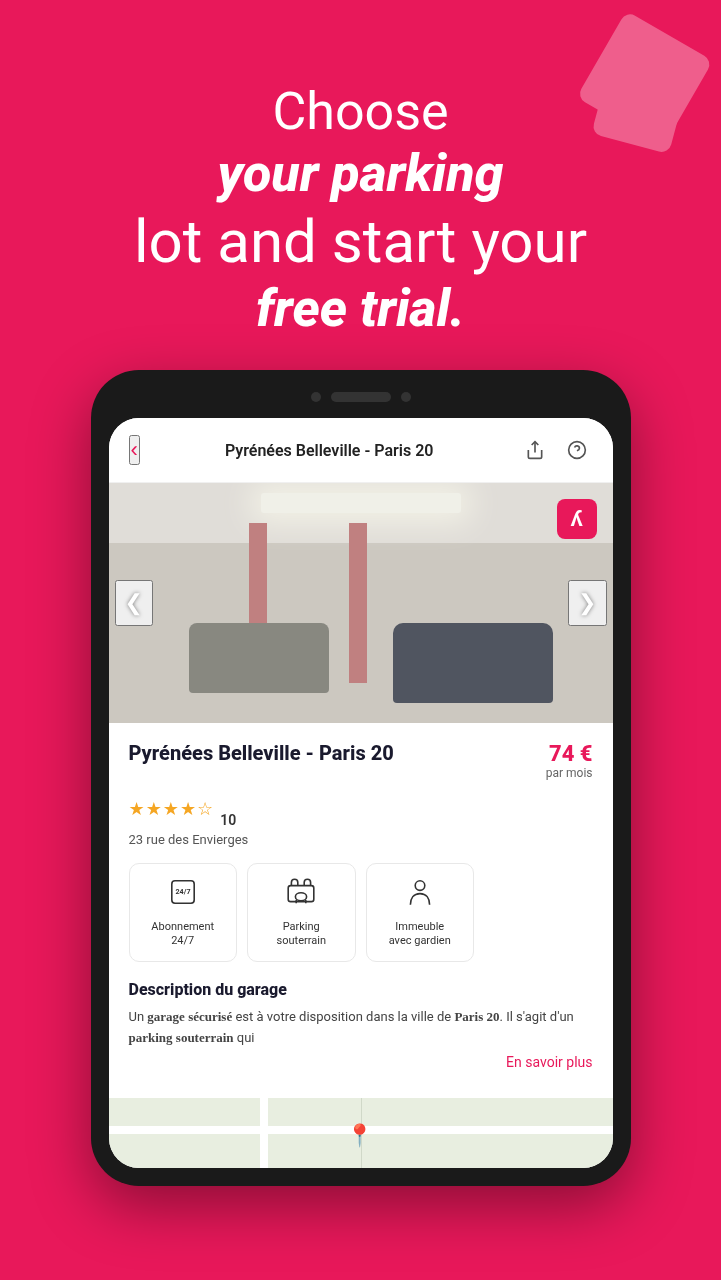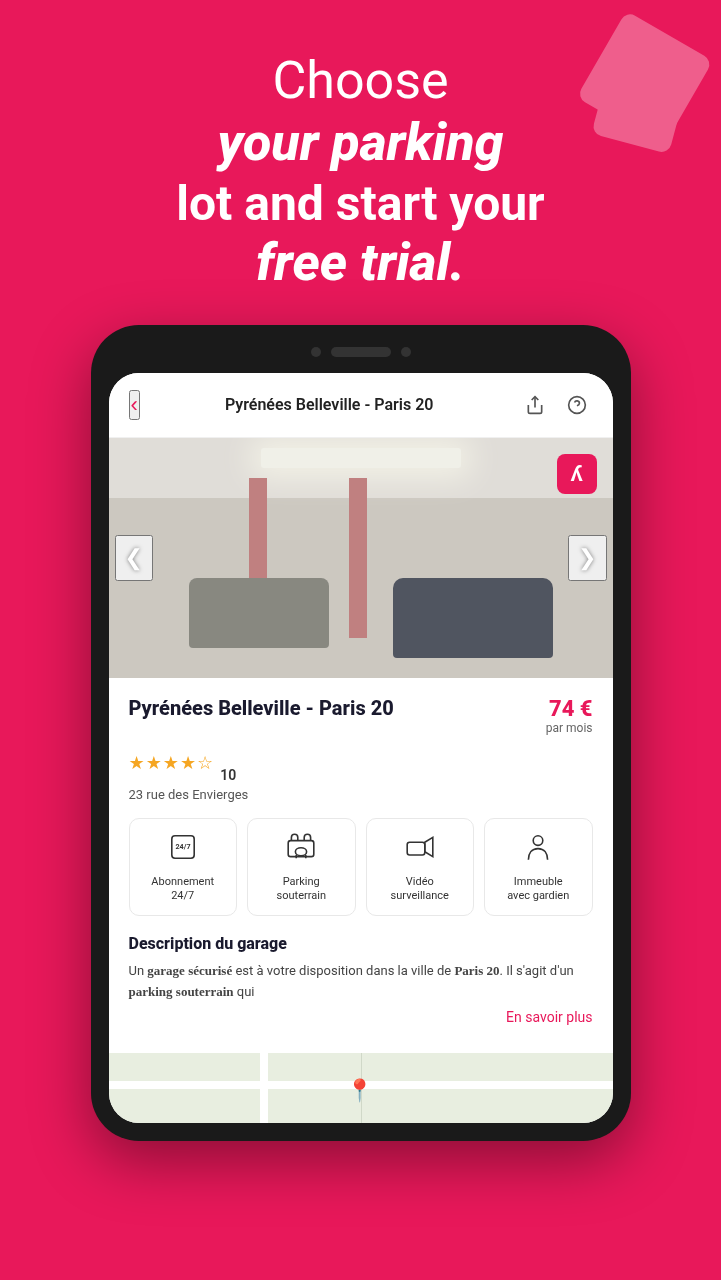--- a/index.html
+++ b/index.html
@@ -18,33 +18,34 @@
       width: 200px;
       height: 200px;
       opacity: 0.3;
     }
 
     .hero-text {
       text-align: center;
       padding: 50px 60px 30px;
       color: white;
       line-height: 1.2;
+      margin-top: 31px;
     }
     .hero-text .choose {
       font-size: 52px;
       font-weight: 400;
     }
     .hero-text .bold-line {
       font-size: 52px;
       font-weight: 800;
       font-style: italic;
     }
     .hero-text .normal-line {
-      font-size: 48px;
-      font-weight: 700;
+      font-size: 60px;
+      font-weight: 400;
     }
     .hero-text .free-trial {
       font-size: 52px;
       font-weight: 800;
       font-style: italic;
     }
 
     .phone-wrapper {
       display: flex;
       justify-content: center;
@@ -444,29 +445,20 @@
                 <ellipse cx="20" cy="26" rx="7" ry="5"></ellipse>
                 <line x1="14" y1="30" x2="14" y2="34"></line>
                 <line x1="26" y1="30" x2="26" y2="34"></line>
               </svg>
             </span>
             <span class="feature-label">Parking<br>souterrain</span>
           </div>
           <div class="feature-card">
             <span class="feature-icon">
               <svg width="32" height="32" viewBox="0 0 40 40" fill="none" stroke="#333" stroke-width="2">
-                <rect x="4" y="14" width="22" height="16" rx="3"></rect>
-                <polygon points="26,14 36,8 36,32 26,26"></polygon>
-              </svg>
-            </span>
-            <span class="feature-label">Vidéo<br>surveillance</span>
-          </div>
-          <div class="feature-card">
-            <span class="feature-icon">
-              <svg width="32" height="32" viewBox="0 0 40 40" fill="none" stroke="#333" stroke-width="2">
                 <circle cx="20" cy="12" r="6"></circle>
                 <path d="M8 36c0-8 4-14 12-14s12 6 12 14"></path>
               </svg>
             </span>
             <span class="feature-label">Immeuble<br>avec gardien</span>
           </div>
         </div>
 
         <div class="description-section">
           <div class="description-title">Description du garage</div>

